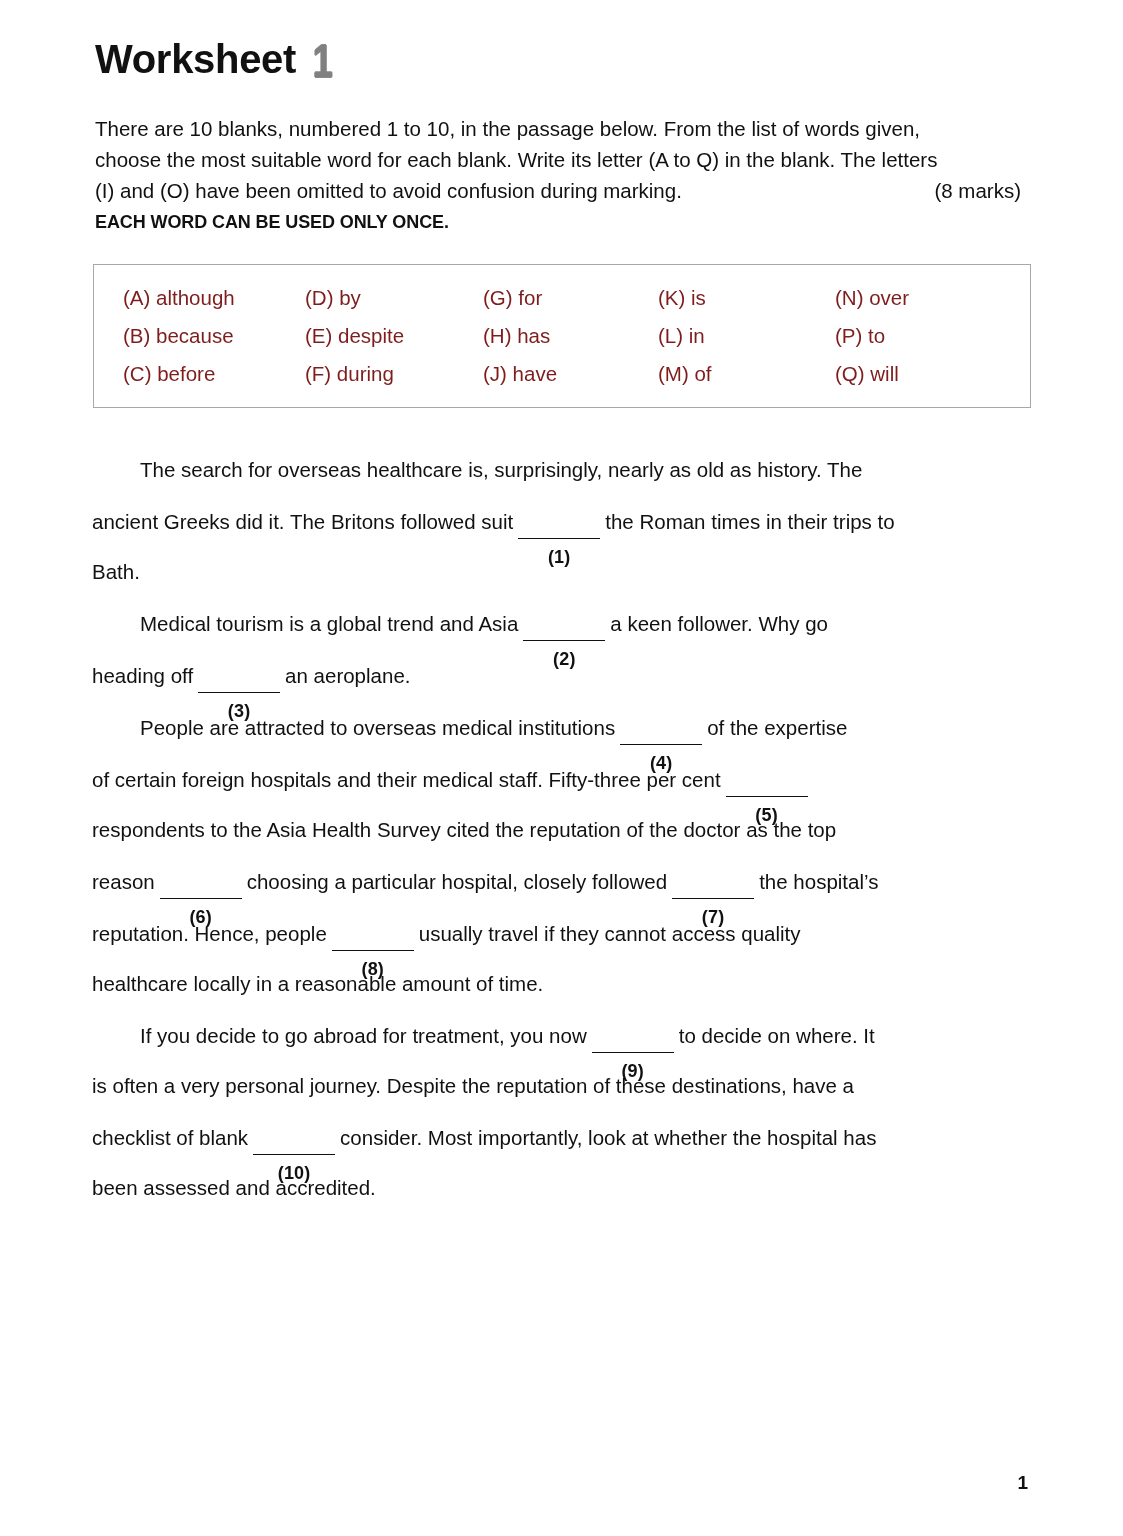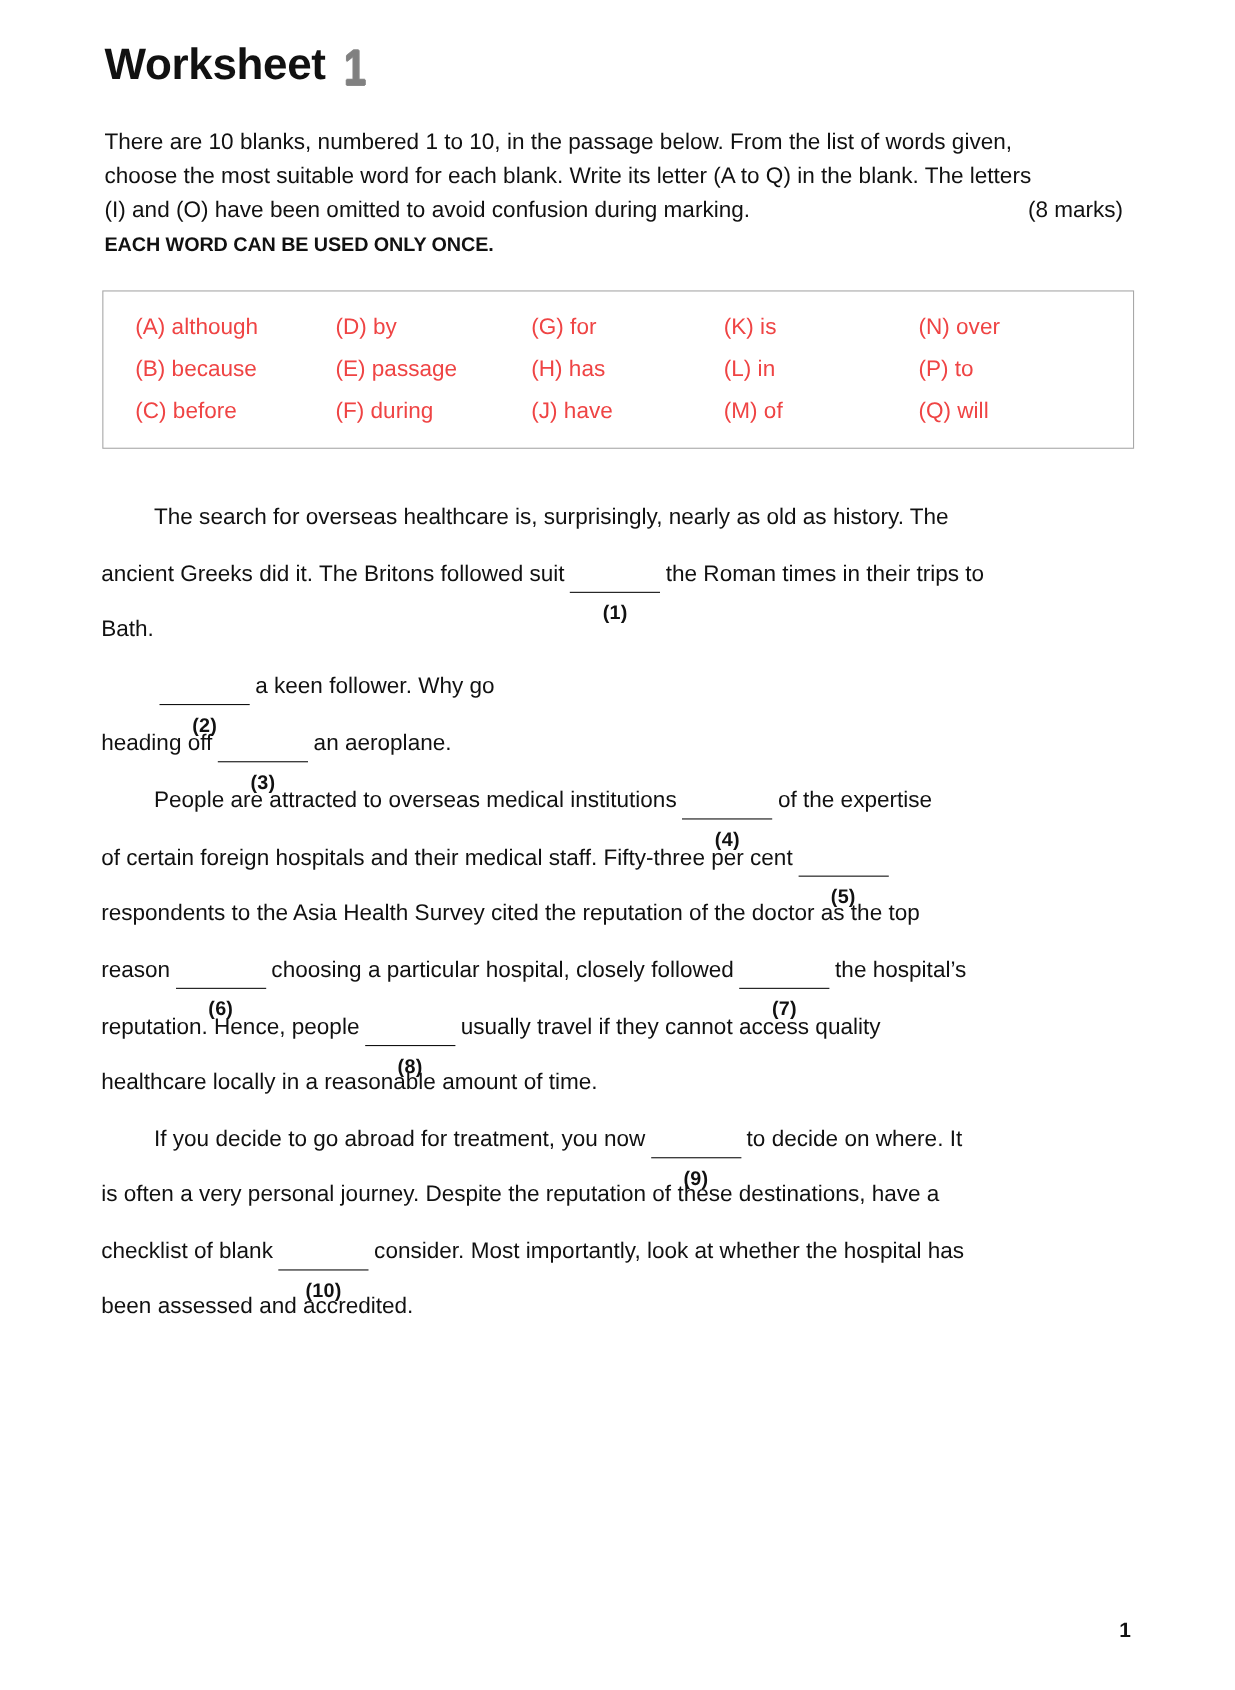--- a/index.html
+++ b/index.html
@@ -101,21 +101,21 @@
     left: 29px;
     top: 14px;
     width: 880px;
     display: grid;
     grid-template-columns: 182px 178px 175px 177px 160px;
     grid-auto-rows: 38px;
     align-items: center;
   }
   .wb-item {
     font-size: 20.5px;
-    color: #ef4444;
+    color: #7f1d1d;
     white-space: nowrap;
   }
 
   
   .passage {
     position: absolute;
     left: 92px;
     top: 432px;
     width: 945px;
     font-size: 20.5px;
@@ -191,21 +191,21 @@
   <div class="each-word">EACH WORD CAN BE USED ONLY ONCE.</div>
 
   <div class="wordbank">
     <div class="wordbank-grid">
         <div class="wb-item">(A) although</div>
         <div class="wb-item">(D) by</div>
         <div class="wb-item">(G) for</div>
         <div class="wb-item">(K) is</div>
         <div class="wb-item">(N) over</div>
         <div class="wb-item">(B) because</div>
-        <div class="wb-item">(E) passage</div>
+        <div class="wb-item">(E) despite</div>
         <div class="wb-item">(H) has</div>
         <div class="wb-item">(L) in</div>
         <div class="wb-item">(P) to</div>
         <div class="wb-item">(C) before</div>
         <div class="wb-item">(F) during</div>
         <div class="wb-item">(J) have</div>
         <div class="wb-item">(M) of</div>
         <div class="wb-item">(Q) will</div>
       </div>
   </div>
@@ -221,20 +221,21 @@
           <span class="rule"></span>
           <span class="blank-num">(1)</span>
         </span>
         <span>the Roman times in their trips to</span>
       </div>
       <div class="p-line tight">
         <span>Bath.</span>
       </div>
       <div class="p-line">
         <span class="indent"></span>
+        <span>Medical tourism is a global trend and Asia</span>
         <span class="blank">
           <span class="rule"></span>
           <span class="blank-num">(2)</span>
         </span>
         <span>a keen follower. Why go</span>
       </div>
       <div class="p-line">
         <span>heading off</span>
         <span class="blank">
           <span class="rule"></span>

